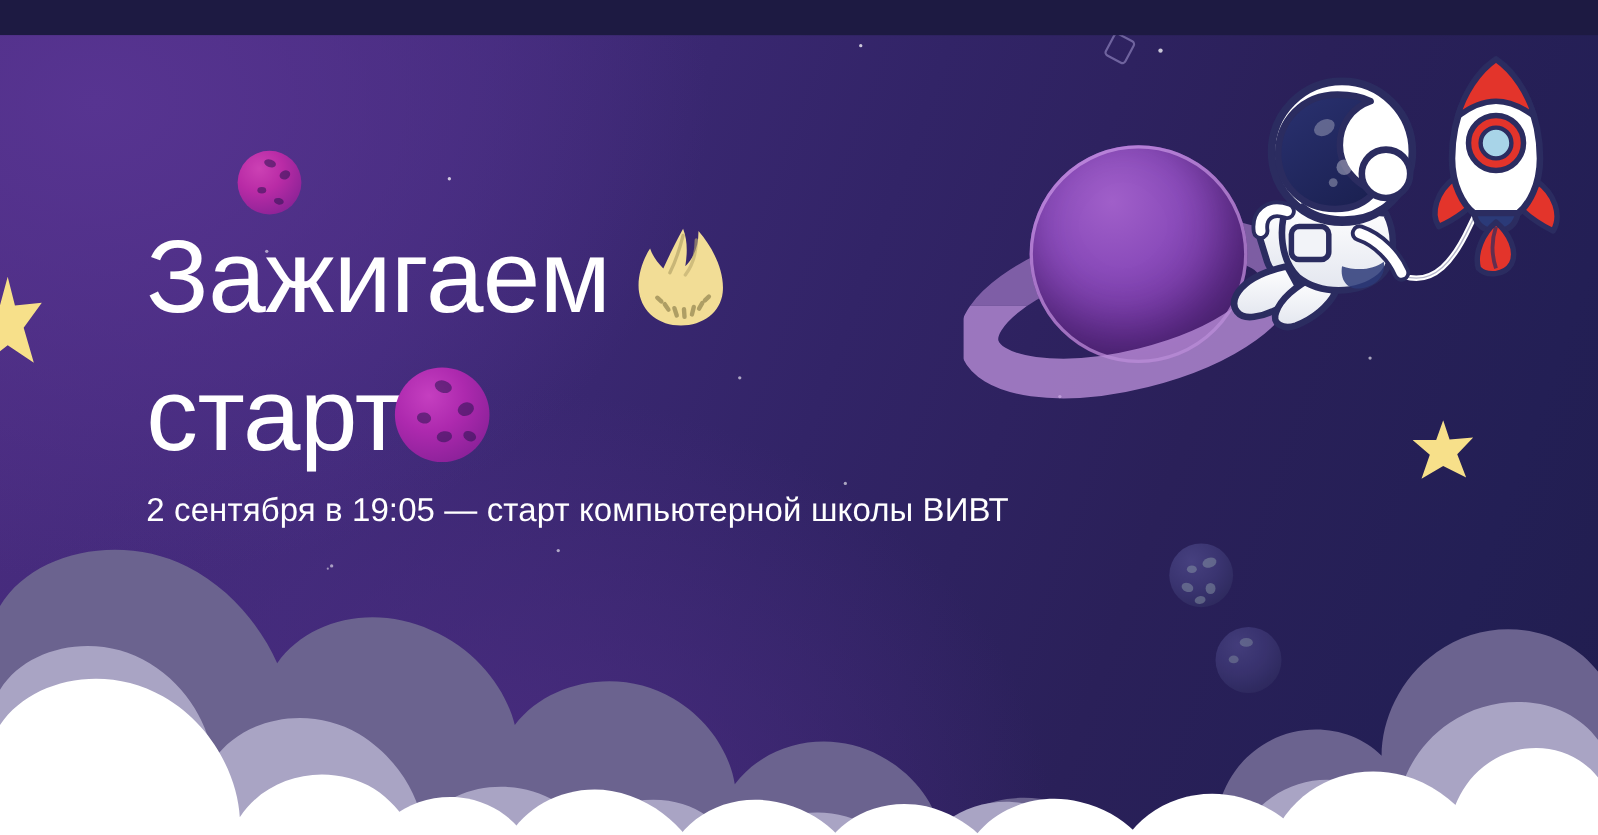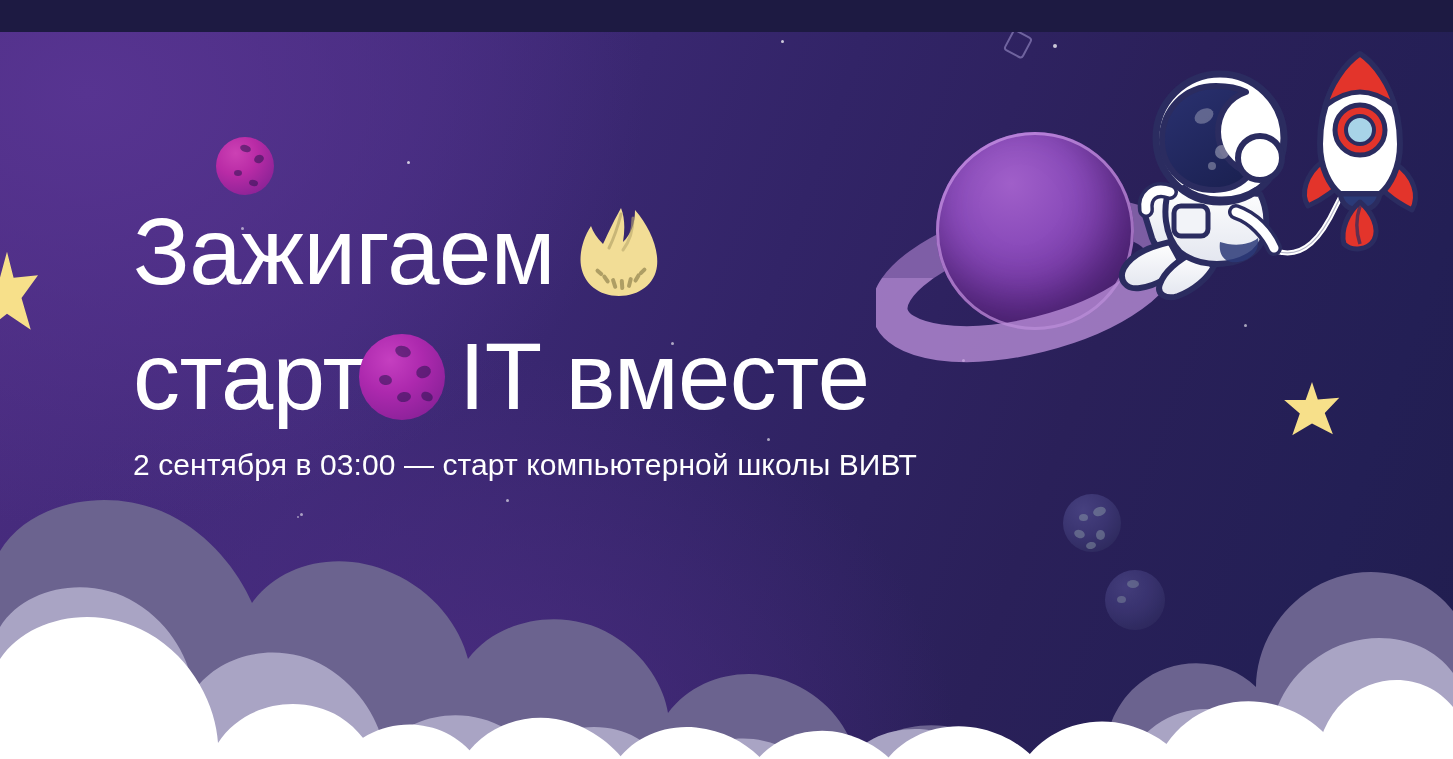--- a/index.html
+++ b/index.html
@@ -322,24 +322,23 @@
       <span>старт</span>
       <span class="inline-icon moon-inline">
         <span class="planet planet-magenta" style="left:0;top:0;width:86px;height:86px;">
           <span class="crater" style="left:36px;top:12px;width:16px;height:11px;transform:rotate(18deg);"></span>
           <span class="crater" style="left:57px;top:32px;width:15px;height:12px;transform:rotate(-22deg);"></span>
           <span class="crater" style="left:20px;top:41px;width:13px;height:10px;transform:rotate(10deg);"></span>
           <span class="crater" style="left:38px;top:58px;width:14px;height:10px;transform:rotate(-8deg);"></span>
           <span class="crater" style="left:62px;top:58px;width:12px;height:9px;transform:rotate(24deg);"></span>
         </span>
       </span>
-      <span>IT вместе</span>
     </div>
 
-    <div class="subtitle">2 сентября в 03:00 — старт компьютерной школы ВИВТ</div>
+    <div class="subtitle">2 сентября в 19:05 — старт компьютерной школы ВИВТ</div>
   </div>
 
   <div class="clouds">
     <svg width="1453" height="300" viewBox="0 0 1453 300" preserveAspectRatio="none">
 
       <g fill="#6b638f">
         <path d="M0 300 L0 60
                  C 30 10, 110 -6, 170 24
                  C 210 44, 238 80, 252 112
                  C 280 72, 340 58, 392 82

